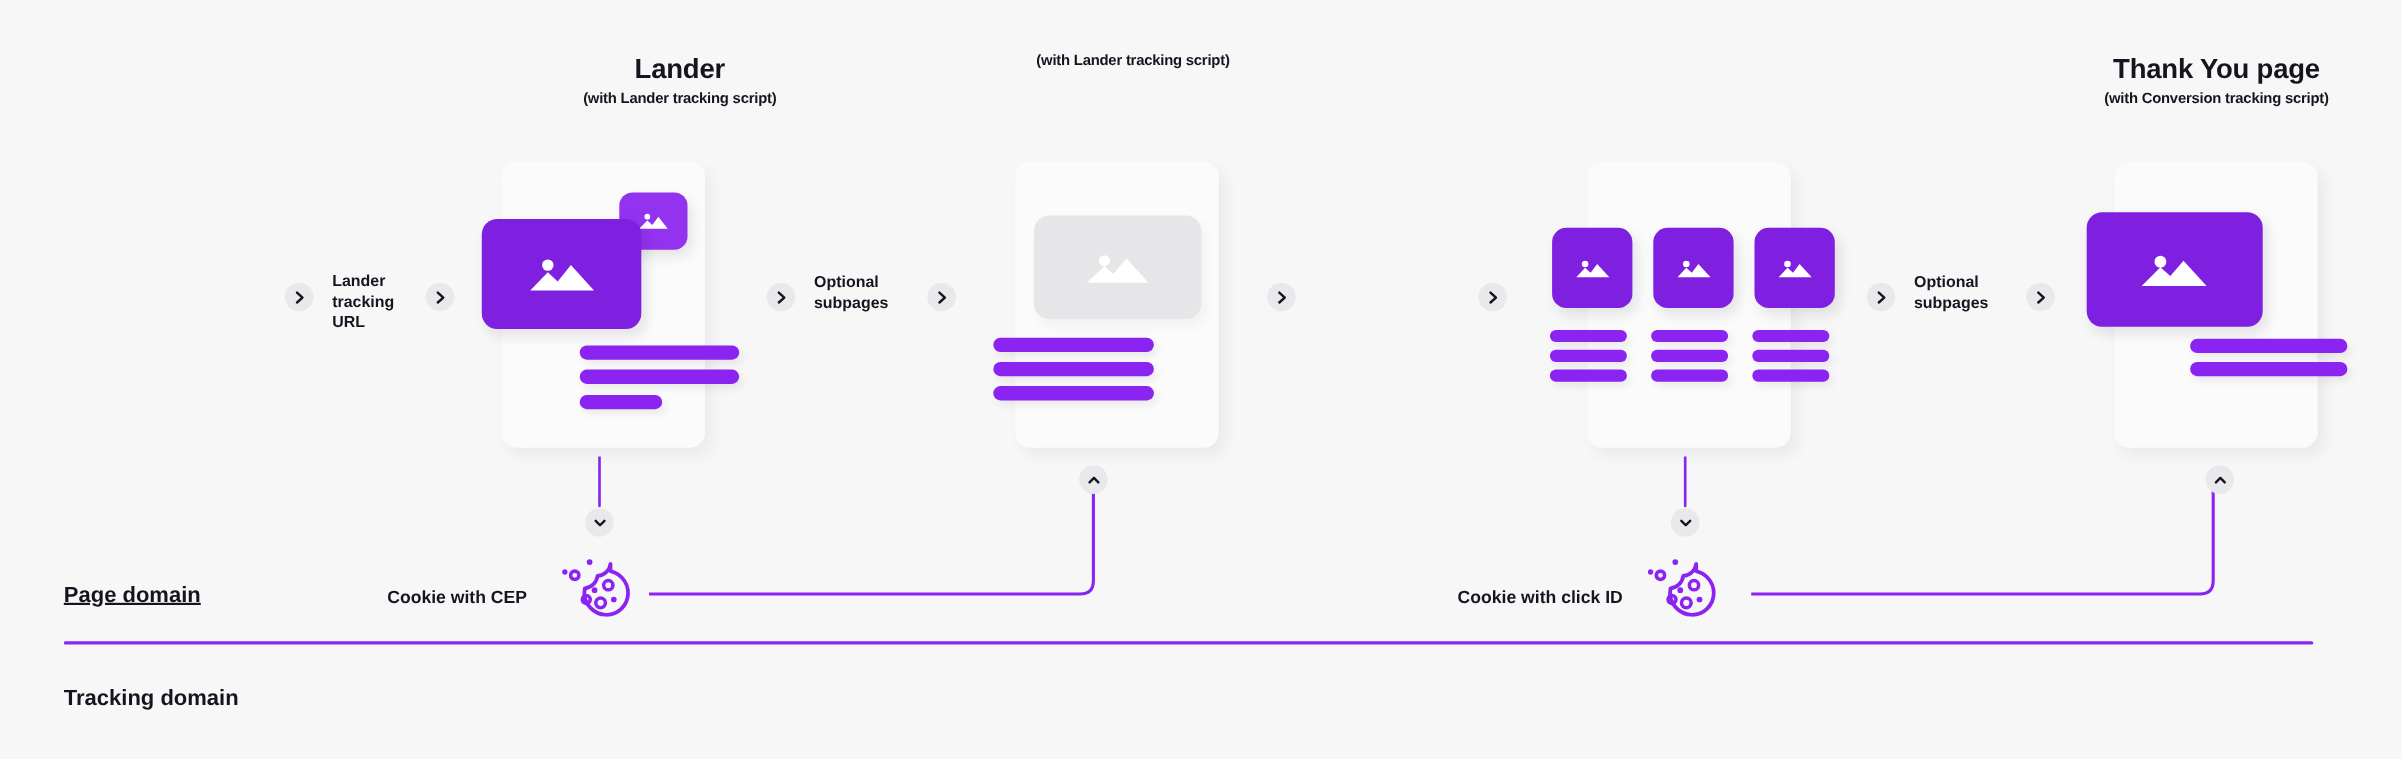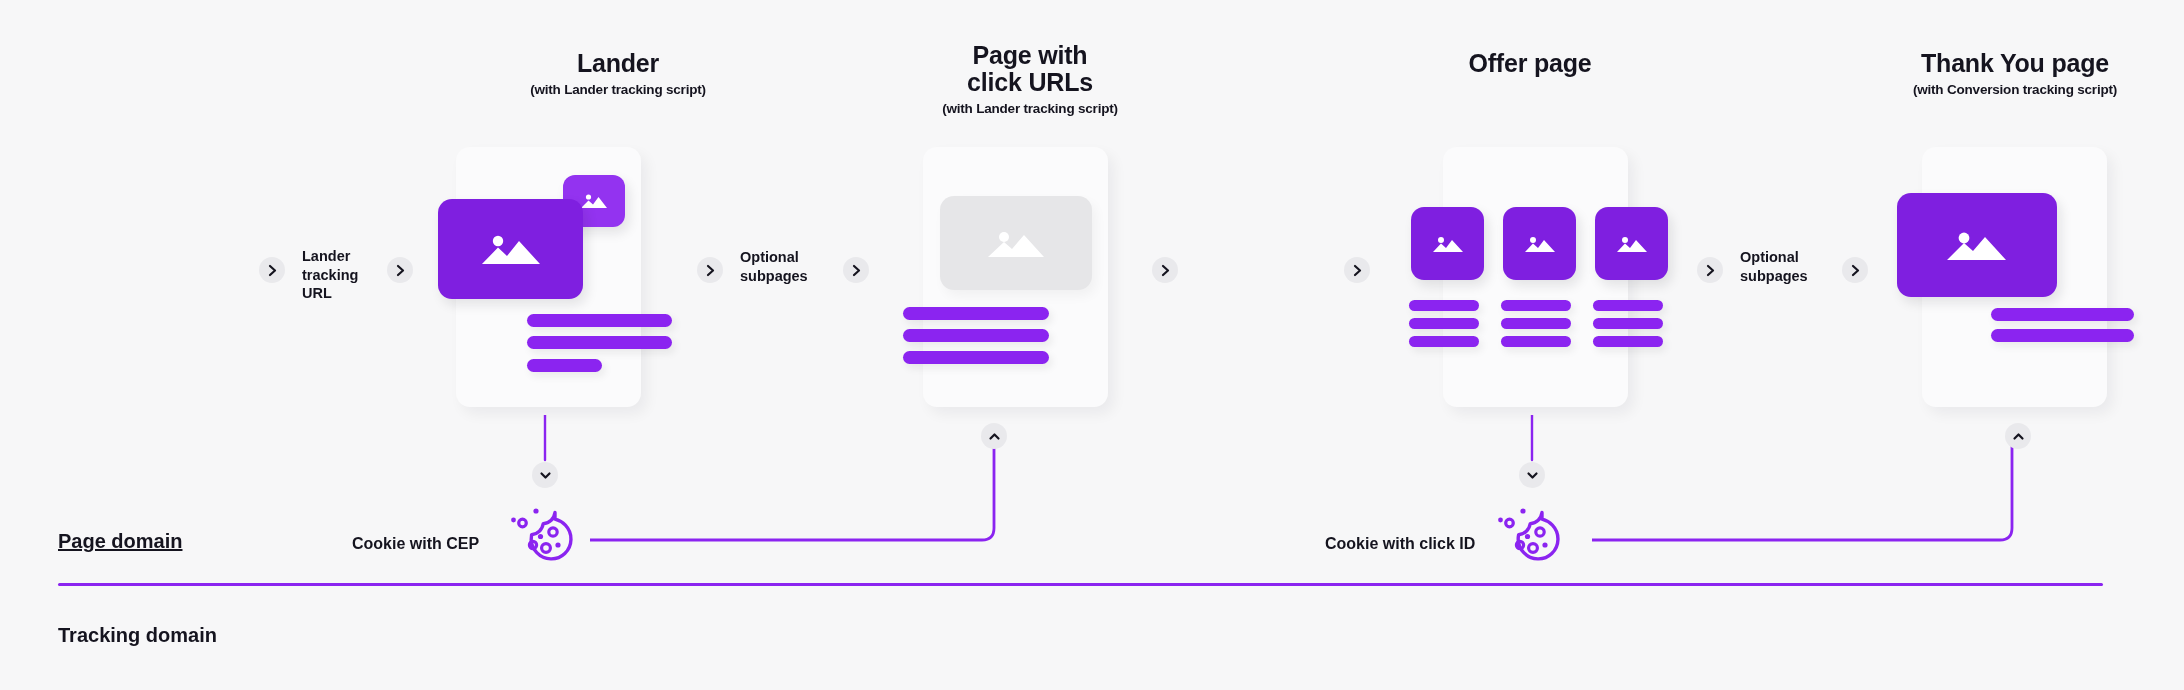--- a/index.html
+++ b/index.html
@@ -98,27 +98,24 @@
 <body>
 
 <div id="stage">
 
   <div class="col-title" style="left:448px;top:50px;width:340px;">
     <div class="t1">Lander</div>
     <div class="t2">(with Lander tracking script)</div>
   </div>
 
   <div class="col-title" style="left:845px;top:42px;width:370px;">
-    <div class="t1">Page with
-click URLs</div>
     <div class="t2">(with Lander tracking script)</div>
   </div>
 
   <div class="col-title" style="left:1350px;top:50px;width:360px;">
-    <div class="t1">Offer page</div>
   </div>
 
   <div class="col-title" style="left:1825px;top:50px;width:380px;">
     <div class="t1">Thank You page</div>
     <div class="t2">(with Conversion tracking script)</div>
   </div>
 
 
   <div class="chev" style="left:259px;top:257px;">
     <svg width="11" height="13" viewBox="0 0 11 13" aria-hidden="true">

